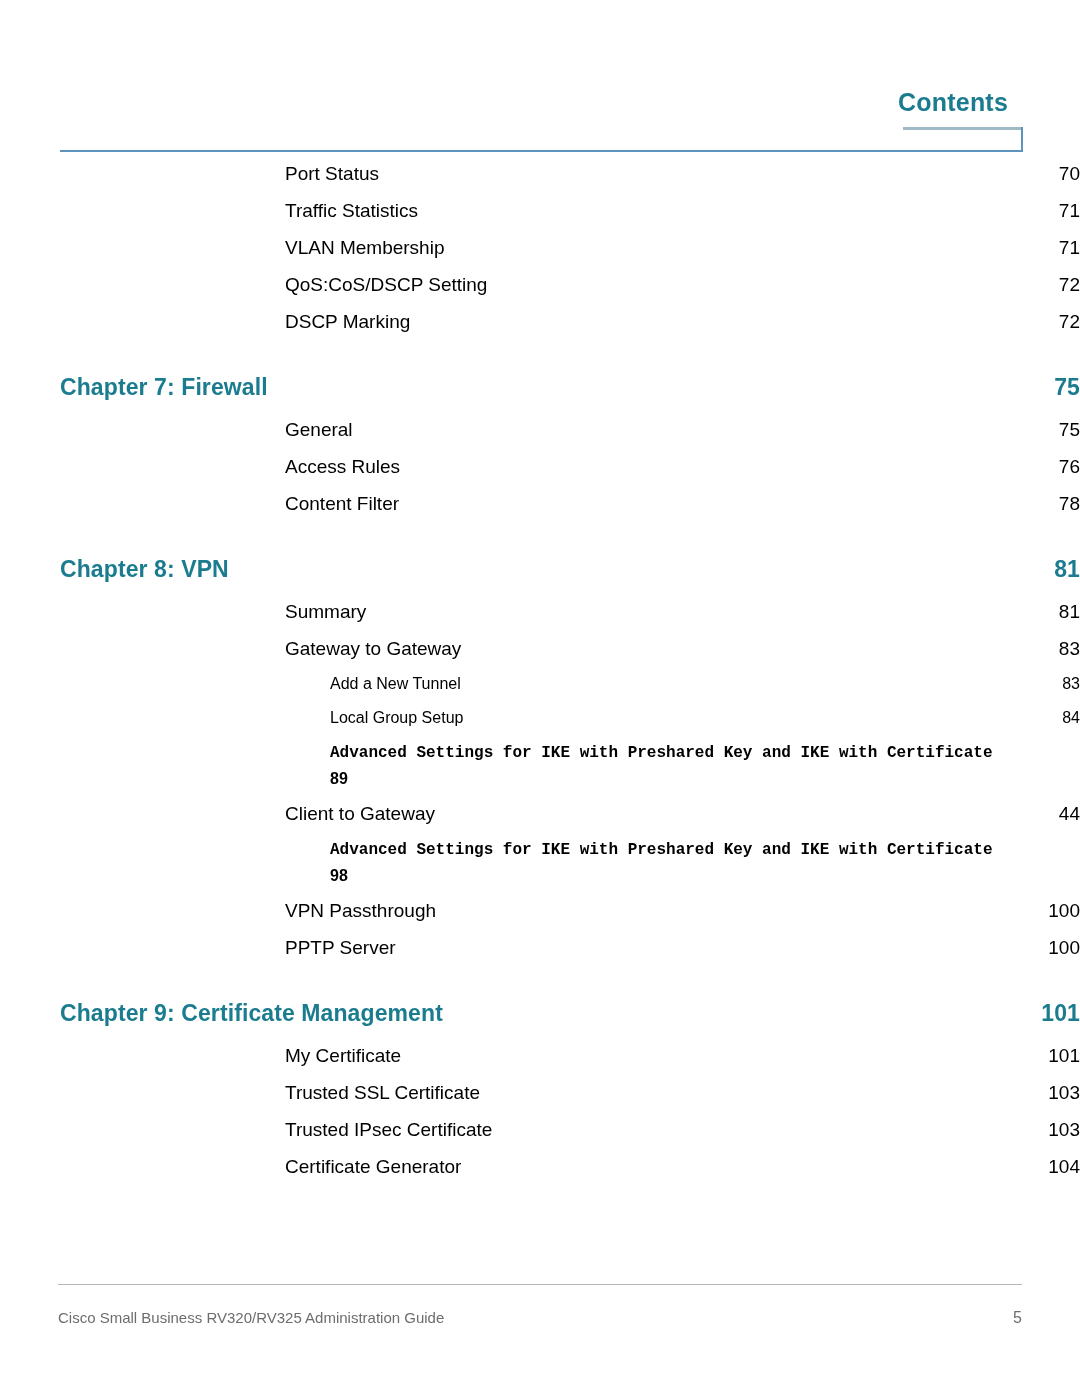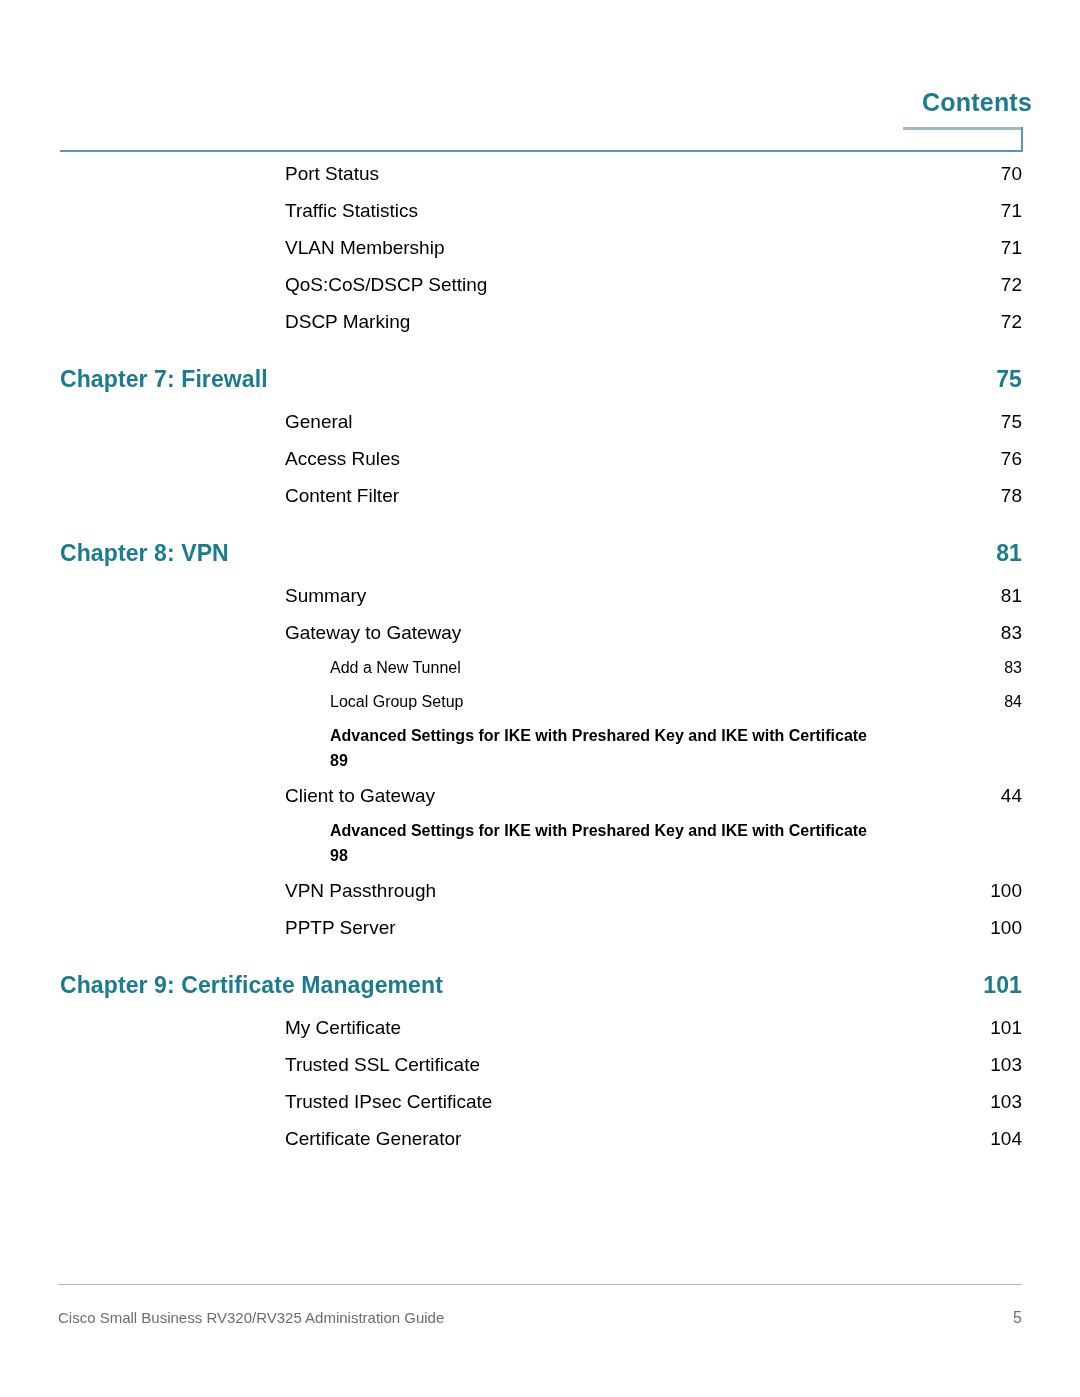--- a/index.html
+++ b/index.html
@@ -24,21 +24,21 @@
   
   .header {
     position: absolute;
     left: 0;
     top: 0;
     width: 1080px;
     height: 155px;
   }
   .header-title {
     position: absolute;
-    right: 48px;
+    right: 72px;
     top: 90px;
     font-size: 25px;
     font-weight: bold;
     color: #1a7c8e;
     letter-spacing: 0.2px;
     line-height: 1;
   }
   .header-tab-top {
     position: absolute;
     left: 903px;
@@ -69,41 +69,40 @@
     position: absolute;
     left: 0;
     top: 155px;
     width: 1080px;
   }
 
   .row {
     position: relative;
     display: flex;
     align-items: baseline;
-    padding-right: 58px;
     box-sizing: border-box;
     width: 1080px;
   }
   .row .label {
     flex: 0 1 auto;
   }
   .row .leader {
     flex: 1 1 auto;
     min-width: 8px;
   }
   .row .pageno {
     flex: 0 0 auto;
     text-align: right;
     white-space: nowrap;
   }
 
   
   .row.chapter {
     padding-left: 60px;
-    margin-top: 26px;
+    margin-top: 34px;
     margin-bottom: 10px;
     font-size: 23px;
     font-weight: bold;
     color: #1a7c8e;
     letter-spacing: 0.1px;
   }
   .row.chapter .pageno {
     font-size: 23px;
     font-weight: bold;
     color: #1a7c8e;
@@ -136,20 +135,21 @@
   .row.lvl2.wrap {
     display: block;
     font-weight: bold;
     line-height: 25px;
     padding-top: 4px;
     padding-bottom: 4px;
     padding-right: 58px;
   }
   .row.lvl2.wrap .label {
     display: inline;
+    font-family: Liberation Mono, monospace;
   }
   .row.lvl2.wrap .pageno {
     display: block;
     text-align: left;
     font-weight: bold;
     font-size: 16px;
   }
 
   
   .footer {

